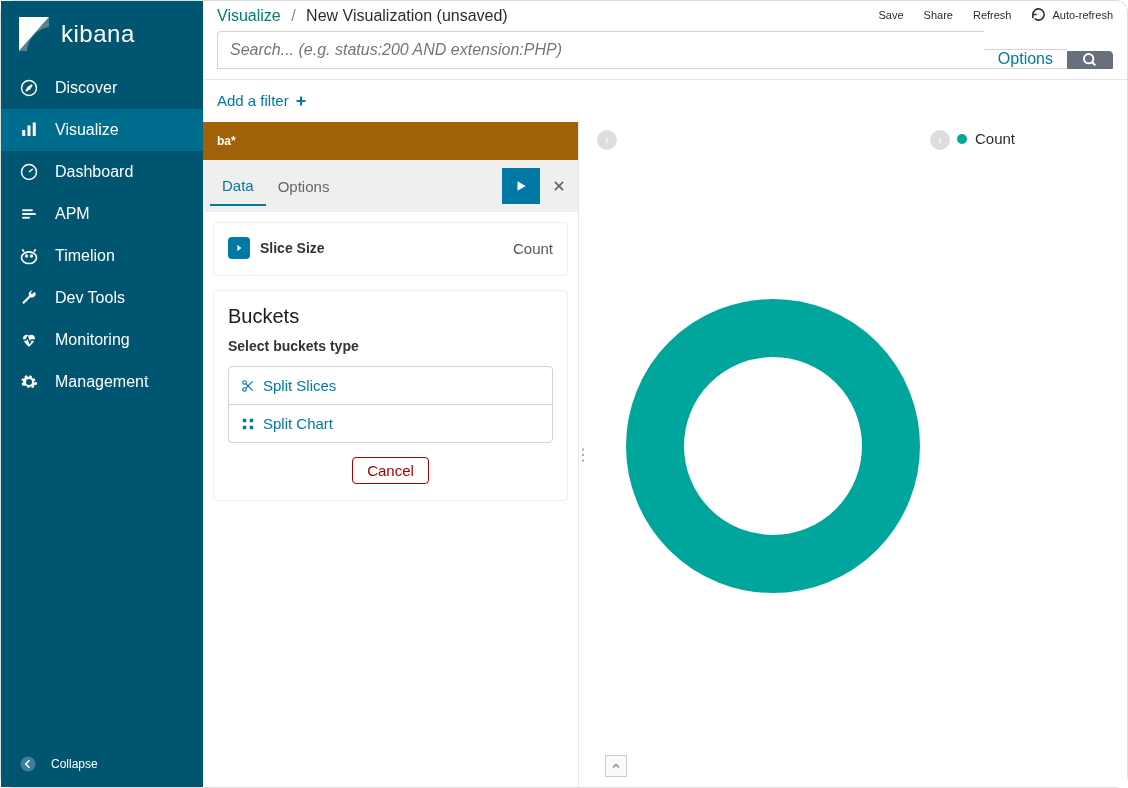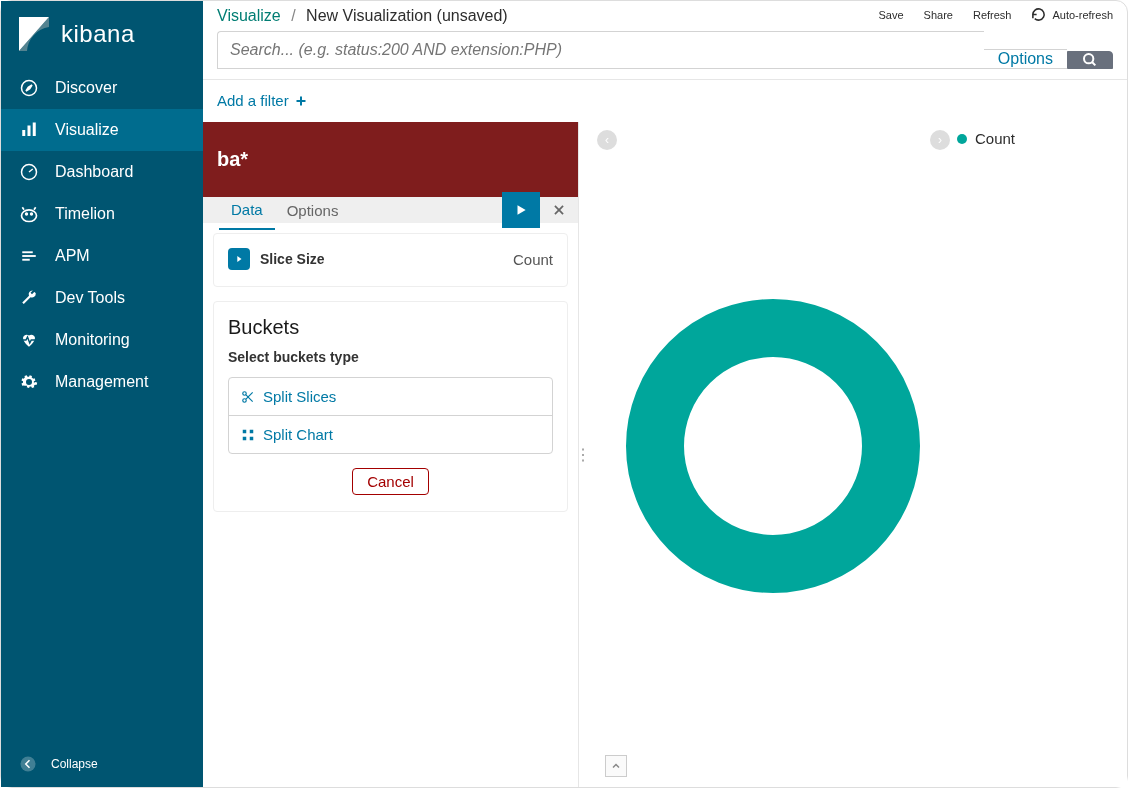--- a/index.html
+++ b/index.html
@@ -29,22 +29,22 @@
 .searchbar { display: flex; align-items: flex-end; }
 .searchbar input { flex: 1; border: 1px solid #d3d3d3; border-right: none; border-radius: 4px 0 0 0; padding: 8px 12px; font-size: 16px; font-style: italic; color: #666; outline: none; height: 38px; }
 .searchbar .options-btn { border: 1px solid #d3d3d3; border-left: none; border-right: none; background: #fff; padding: 0 14px; display: flex; align-items: center; color: #0079a5; font-size: 16px; cursor: pointer; }
 .searchbar .search-btn { background: #69707D; color: #fff; border: 1px solid #69707D; width: 46px; display: flex; align-items: center; justify-content: center; border-radius: 0 4px 0 0; cursor: pointer; }
 .filterbar { padding: 12px 14px; background: #fff; }
 .add-filter { color: #0079a5; font-size: 15px; display: inline-flex; align-items: center; gap: 6px; cursor: pointer; }
 
 
 .workspace { flex: 1; display: flex; min-height: 0; }
 .panel { width: 376px; border-right: 1px solid #e6e6e6; display: flex; flex-direction: column; background: #fff; }
-.panel-header { background: #7f1d1d; color: #fff; font-weight: 700; font-size: 20px; padding: 26px 14px; }
-.panel-tabs { display: flex; align-items: center; background: #efefef; height: 26px; padding-left: 16px; position: relative; }
+.panel-header { background: #a16207; color: #fff; font-weight: 700; font-size: 12px; padding: 12px 14px; }
+.panel-tabs { display: flex; align-items: center; background: #efefef; height: 52px; padding-left: 7px; position: relative; }
 .panel-tab { padding: 10px 12px; font-size: 15px; color: #666; cursor: pointer; }
 .panel-tab.active { color: #0079a5; border-bottom: 2px solid #0079a5; margin-bottom: -1px; }
 .panel-tab-actions { margin-left: auto; display: flex; align-items: center; height: 100%; }
 .play-btn { width: 38px; height: 36px; background: #0079a5; color: #fff; display: flex; align-items: center; justify-content: center; cursor: pointer; }
 .close-btn { width: 38px; height: 36px; color: #666; display: flex; align-items: center; justify-content: center; cursor: pointer; }
 .panel-body { padding: 10px 6px; overflow: auto; }
 .card { background: #fff; border: 1px solid #eee; border-radius: 4px; margin: 0 4px 14px 4px; padding: 14px 14px 16px 14px; }
 .card h2 { font-size: 20px; font-weight: 400; color: #1a1a1a; margin-bottom: 10px; }
 .metric-row { display: flex; align-items: center; gap: 10px; }
 .chip { background: #0079a5; color: #fff; width: 22px; height: 22px; border-radius: 4px; display: inline-flex; align-items: center; justify-content: center; }
@@ -106,38 +106,38 @@
         <span class="nav-icon">
           <svg width="18" height="18" viewBox="0 0 24 24" fill="none" stroke="#fff" stroke-width="2">
               <circle cx="12" cy="12" r="10"></circle>
               <line x1="12" y1="12" x2="17" y2="8"></line>
             </svg>
         </span>
         <span>Dashboard</span>
       </div>
       <div class="nav-item">
         <span class="nav-icon">
+          <svg width="18" height="18" viewBox="0 0 24 24" fill="none" stroke="#fff" stroke-width="2.5">
+              <line x1="3" y1="7" x2="17" y2="7"></line>
+              <line x1="3" y1="12" x2="21" y2="12"></line>
+              <line x1="3" y1="17" x2="13" y2="17"></line>
+            </svg>
+        </span>
+        <span>APM</span>
+      </div>
+      <div class="nav-item">
+        <span class="nav-icon">
           <svg width="20" height="18" viewBox="0 0 24 20" fill="none" stroke="#fff" stroke-width="2">
               <ellipse cx="12" cy="12" rx="9" ry="7"></ellipse>
               <circle cx="9" cy="10" r="1" fill="#fff"></circle>
               <circle cx="15" cy="10" r="1" fill="#fff"></circle>
               <path d="M6 5 L4 2 M18 5 L20 2"></path>
             </svg>
         </span>
         <span>Timelion</span>
-      </div>
-      <div class="nav-item">
-        <span class="nav-icon">
-          <svg width="18" height="18" viewBox="0 0 24 24" fill="none" stroke="#fff" stroke-width="2.5">
-              <line x1="3" y1="7" x2="17" y2="7"></line>
-              <line x1="3" y1="12" x2="21" y2="12"></line>
-              <line x1="3" y1="17" x2="13" y2="17"></line>
-            </svg>
-        </span>
-        <span>APM</span>
       </div>
       <div class="nav-item">
         <span class="nav-icon">
           <svg width="18" height="18" viewBox="0 0 24 24" fill="#fff">
               <path d="M21 6a5 5 0 0 1-7 5L5 20l-2-2 9-9a5 5 0 0 1 5-7l-3 3 2 2 3-3c1 .6 2 1.3 2 2z"></path>
             </svg>
         </span>
         <span>Dev Tools</span>
       </div>
       <div class="nav-item">

